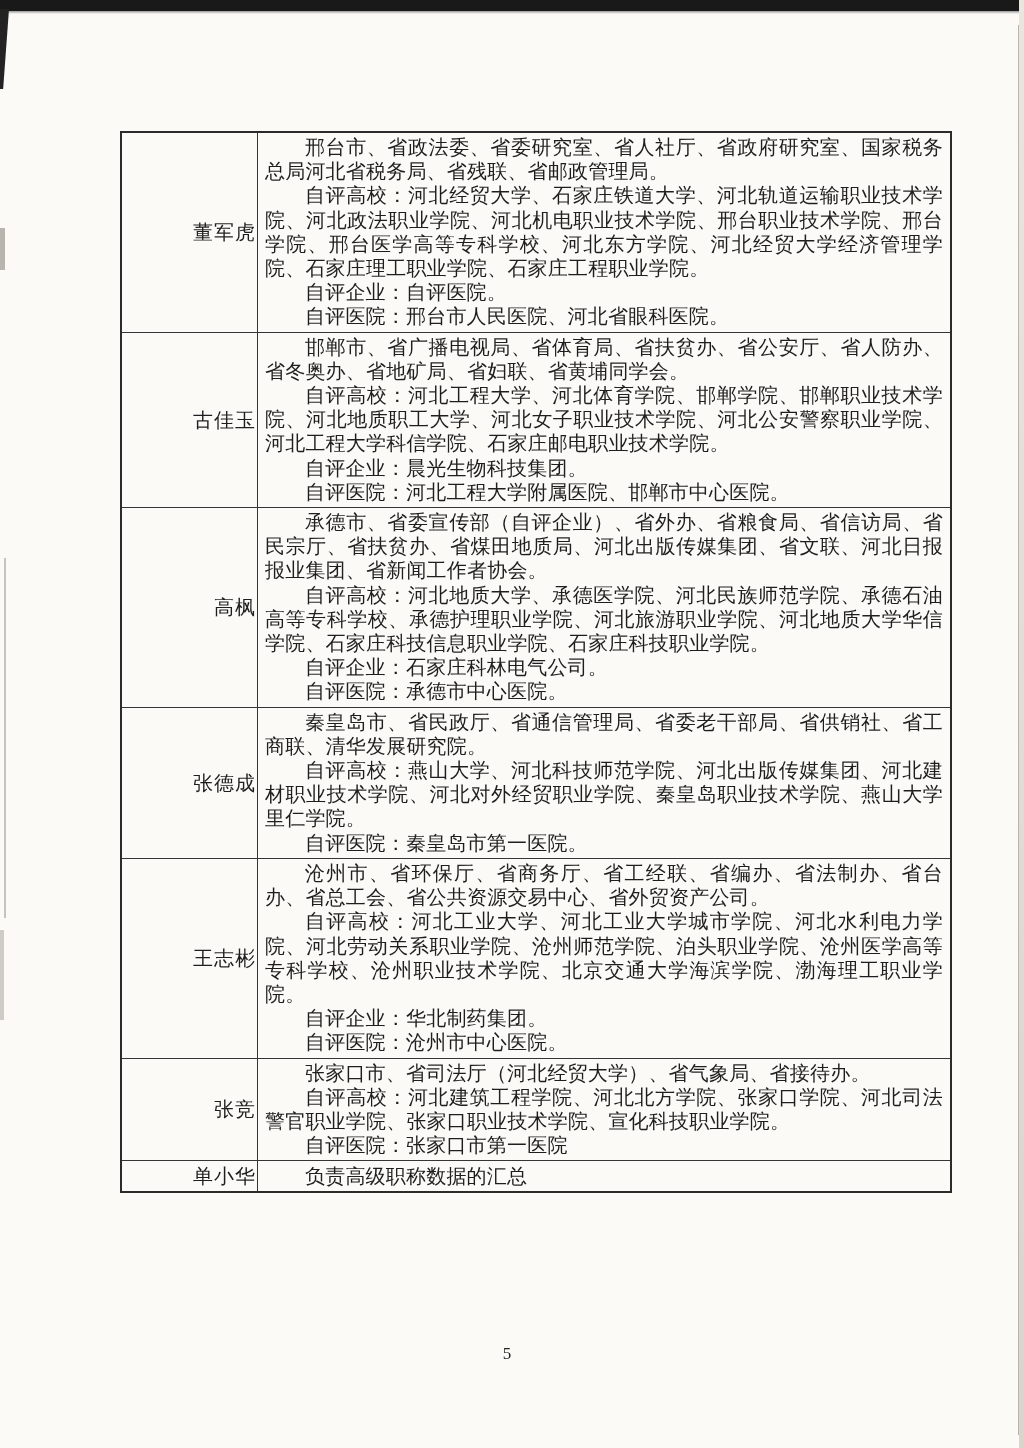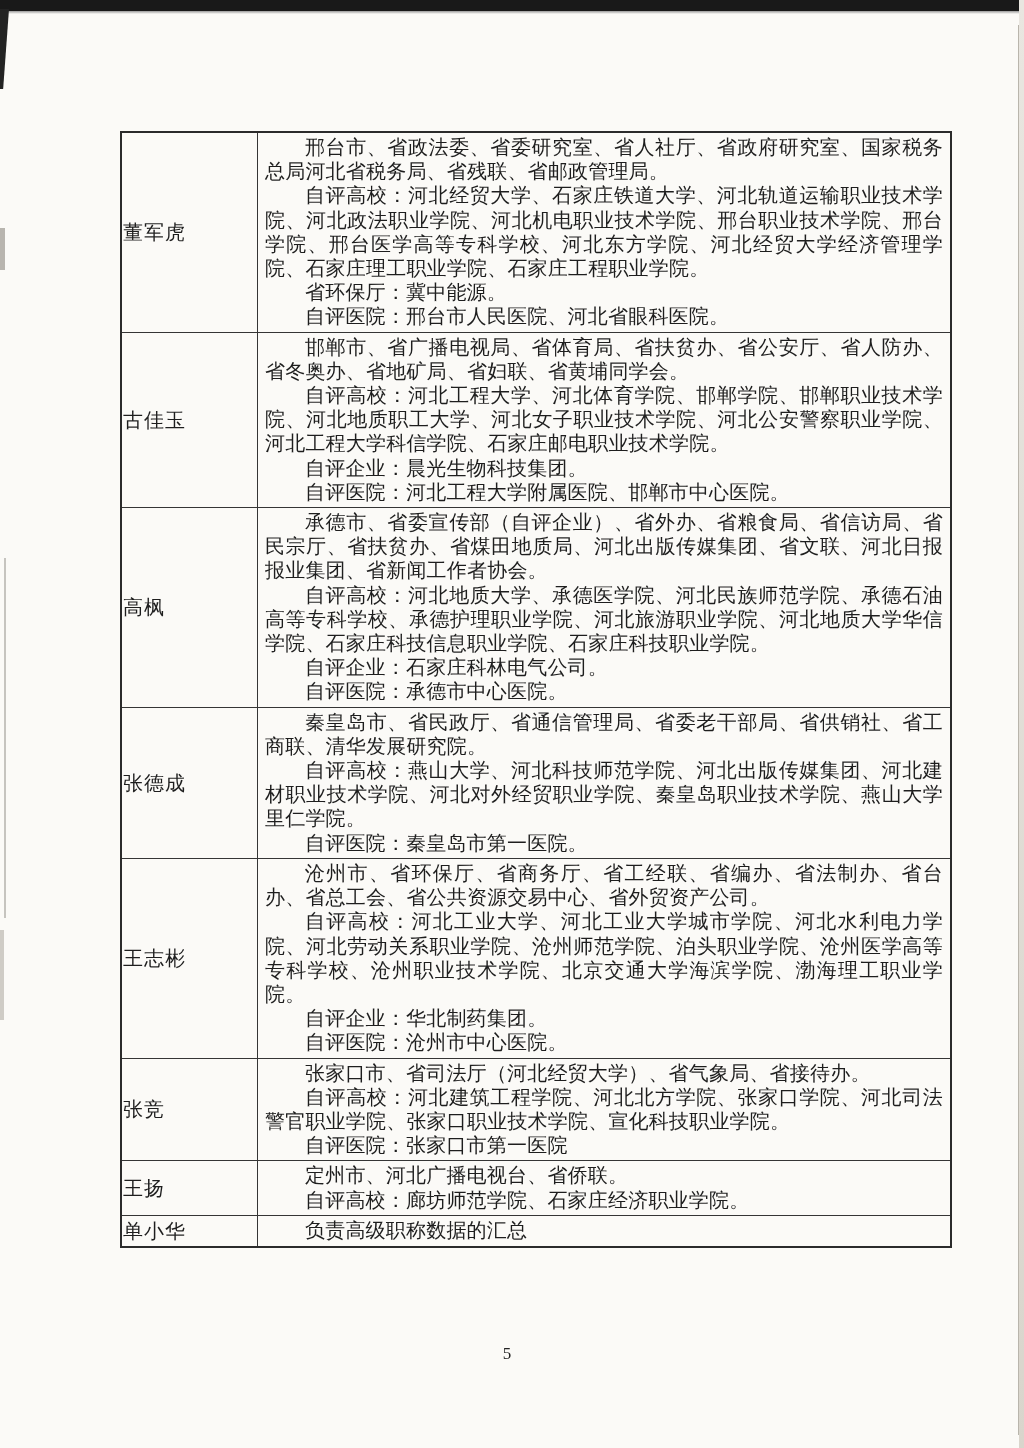--- a/index.html
+++ b/index.html
@@ -65,21 +65,21 @@
     width: 832px;
     border-collapse: collapse;
     table-layout: fixed;
     border: 2px solid #2b2b2b;
   }
   .doc-table td {
     border: 1.6px solid #353535;
   }
   .name-cell {
     width: 133px;
-    text-align: left;
+    text-align: right;
     vertical-align: middle;
     font-size: 20px;
     letter-spacing: 1px;
     padding: 2px 1px;
     line-height: 26px;
   }
   .content-cell {
     vertical-align: middle;
     padding: 2px 7px 3px 7px;
   }
@@ -118,21 +118,21 @@
 
   <table class="doc-table">
     <tbody>
         <tr>
           <td class="name-cell">
             <div>董军虎</div>
           </td>
           <td class="content-cell">
             <p>邢台市、省政法委、省委研究室、省人社厅、省政府研究室、国家税务总局河北省税务局、省残联、省邮政管理局。</p>
             <p>自评高校：河北经贸大学、石家庄铁道大学、河北轨道运输职业技术学院、河北政法职业学院、河北机电职业技术学院、邢台职业技术学院、邢台学院、邢台医学高等专科学校、河北东方学院、河北经贸大学经济管理学院、石家庄理工职业学院、石家庄工程职业学院。</p>
-            <p>省环保厅：冀中能源。</p>
+            <p>自评企业：自评医院。</p>
             <p>自评医院：邢台市人民医院、河北省眼科医院。</p>
           </td>
         </tr>
         <tr>
           <td class="name-cell">
             <div>古佳玉</div>
           </td>
           <td class="content-cell">
             <p>邯郸市、省广播电视局、省体育局、省扶贫办、省公安厅、省人防办、省冬奥办、省地矿局、省妇联、省黄埔同学会。</p>
             <p>自评高校：河北工程大学、河北体育学院、邯郸学院、邯郸职业技术学院、河北地质职工大学、河北女子职业技术学院、河北公安警察职业学院、河北工程大学科信学院、石家庄邮电职业技术学院。</p>
@@ -177,29 +177,20 @@
             <div>张竞</div>
           </td>
           <td class="content-cell">
             <p>张家口市、省司法厅（河北经贸大学）、省气象局、省接待办。</p>
             <p>自评高校：河北建筑工程学院、河北北方学院、张家口学院、河北司法警官职业学院、张家口职业技术学院、宣化科技职业学院。</p>
             <p>自评医院：张家口市第一医院</p>
           </td>
         </tr>
         <tr>
           <td class="name-cell">
-            <div>王扬</div>
-          </td>
-          <td class="content-cell">
-            <p>定州市、河北广播电视台、省侨联。</p>
-            <p>自评高校：廊坊师范学院、石家庄经济职业学院。</p>
-          </td>
-        </tr>
-        <tr>
-          <td class="name-cell">
             <div>单小华</div>
           </td>
           <td class="content-cell">
             <p>负责高级职称数据的汇总</p>
           </td>
         </tr>
       </tbody>
   </table>
 
   <div class="page-number">5</div>

